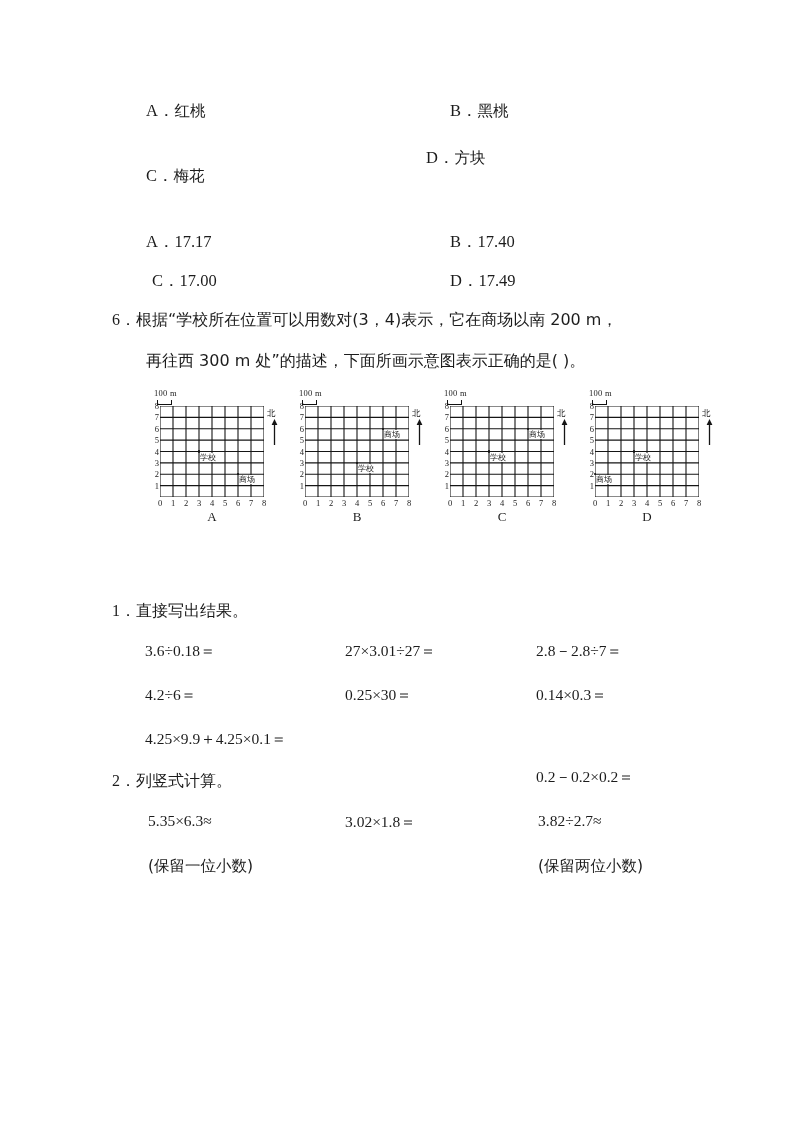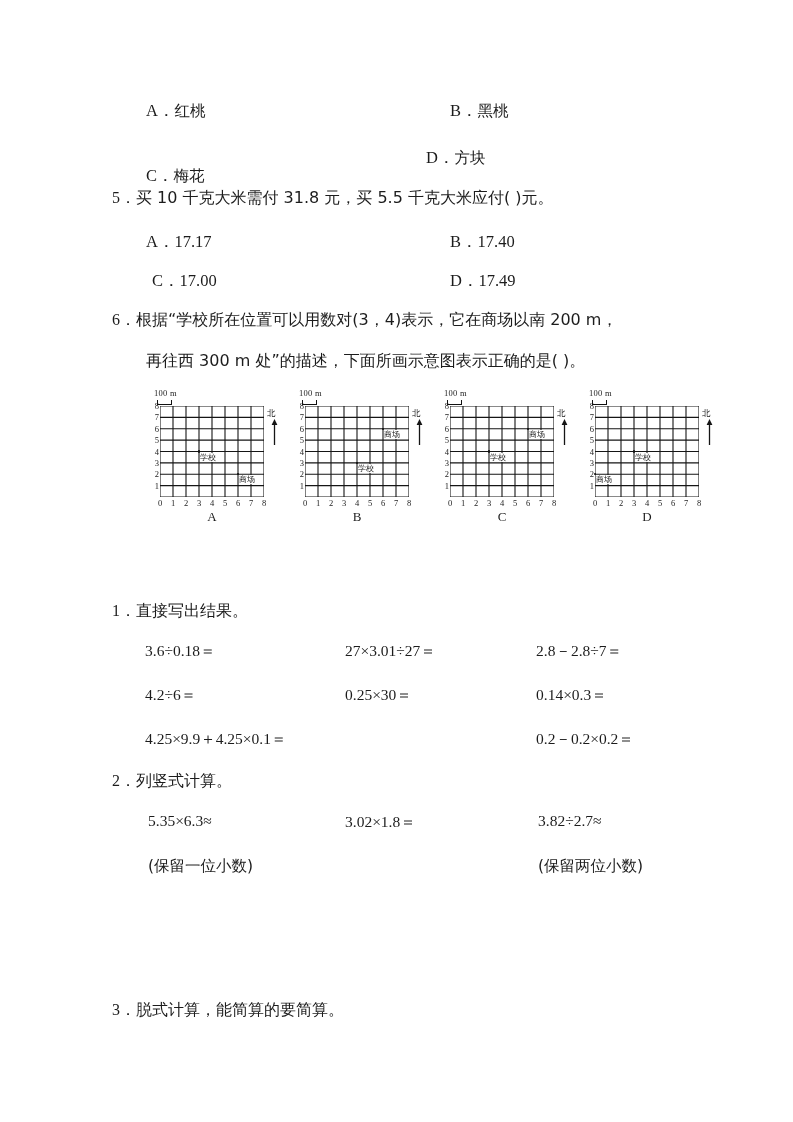--- a/index.html
+++ b/index.html
@@ -175,23 +175,20 @@
   <div class="optrow" style="left:450px; top:100px;">
     <span class="opt-letter">B．</span><span class="cn">黑桃</span>
   </div>
   <div class="optrow" style="left:146px; top:147px;margin-top:18px;">
     <span class="opt-letter">C．</span><span class="cn">梅花</span>
   </div>
   <div class="optrow" style="left:426px; top:147px;">
     <span class="opt-letter">D．</span><span class="cn">方块</span>
   </div>
 
-  <div class="qtext" style="left:112px; top:188px;">
-    <span>5．</span><span class="cn">买 10 千克大米需付 31.8 元，买 5.5 千克大米应付(            )元。</span>
-  </div>
   <div class="optrow" style="left:146px; top:231px;">
     <span class="opt-letter">A．</span><span>17.17</span>
   </div>
   <div class="optrow" style="left:450px; top:231px;">
     <span class="opt-letter">B．</span><span>17.40</span>
   </div>
   <div class="optrow" style="left:152px; top:270px;">
     <span class="opt-letter">C．</span><span>17.00</span>
   </div>
   <div class="optrow" style="left:450px; top:270px;text-align:center;">
@@ -443,34 +440,31 @@
 
   <div class="expr" style="left:145px; top:641px;">3.6÷0.18＝</div>
   <div class="expr" style="left:345px; top:641px;">27×3.01÷27＝</div>
   <div class="expr" style="left:536px; top:641px;">2.8－2.8÷7＝</div>
 
   <div class="expr" style="left:145px; top:685px;">4.2÷6＝</div>
   <div class="expr" style="left:345px; top:685px;">0.25×30＝</div>
   <div class="expr" style="left:536px; top:685px;">0.14×0.3＝</div>
 
   <div class="expr" style="left:145px; top:729px;">4.25×9.9＋4.25×0.1＝</div>
-  <div class="expr" style="left:536px; top:729px;">0.2－0.2×0.2＝</div>
+  <div class="expr" style="left:536px; top:767px;">0.2－0.2×0.2＝</div>
 
   <div class="qtext" style="left:112px; top:771px;">
     <span>2．</span><span class="cn">列竖式计算。</span>
   </div>
 
   <div class="expr" style="left:148px; top:812px;">5.35×6.3≈</div>
   <div class="expr" style="left:345px; top:812px;">3.02×1.8＝</div>
   <div class="expr" style="left:538px; top:812px;">3.82÷2.7≈</div>
 
   <div class="note" style="left:148px; top:856px;">
     <span class="cn">(保留一位小数)</span>
   </div>
   <div class="note" style="left:538px; top:856px;">
     <span class="cn">(保留两位小数)</span>
   </div>
 
-  <div class="qtext" style="left:112px; top:1000px;">
-    <span>3．</span><span class="cn">脱式计算，能简算的要简算。</span>
-  </div>
 
 </div>
 
 </body></html>

